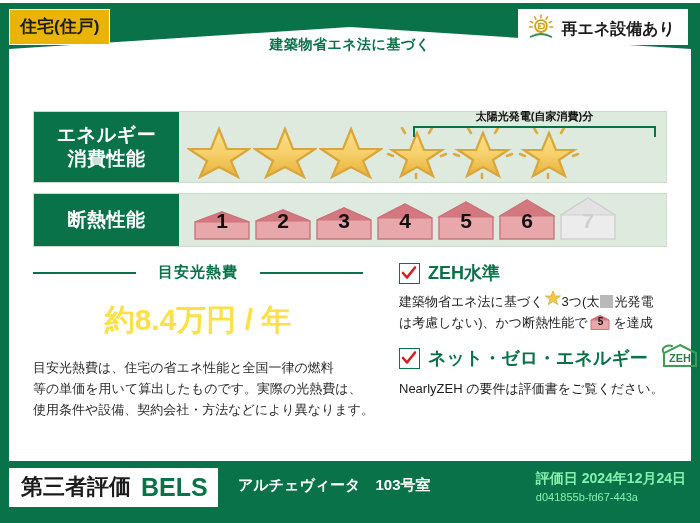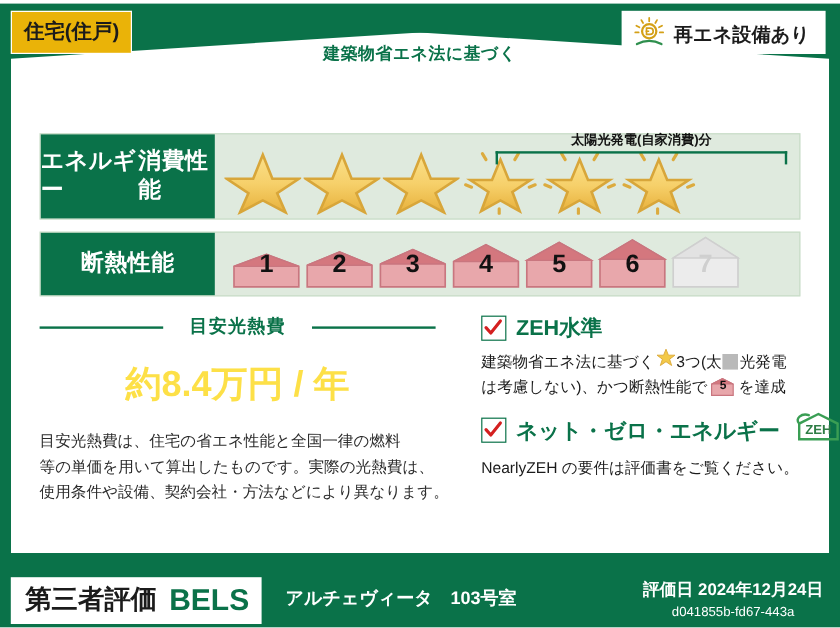--- a/index.html
+++ b/index.html
@@ -66,21 +66,21 @@
     display:flex;align-items:stretch;
     background:#dfeade;
     border:1px solid #c9dcc7;
     box-sizing:border-box;
   }
   #row-energy{top:84px;height:72px;}
   #row-insul{top:166px;height:54px;}
   .perf-label{
     background:#0a7249;color:#ffffff;
     width:145px;flex:none;
-    display:flex;flex-direction:row;
+    display:flex;flex-direction:column;
     align-items:center;justify-content:center;
     font-size:19px;font-weight:bold;line-height:1.25;
     letter-spacing:0.5px;
   }
   .perf-body{
     flex:1;position:relative;
     display:flex;align-items:center;text-decoration:underline;
   }
   
   .stars{
@@ -143,21 +143,21 @@
   }
   .cost-note{
     margin-top:16px;
     font-size:13px;color:#2b2b2b;line-height:1.62;
     text-align:left;
   }
   .cost-note div{white-space:nowrap;}
   
   .zeh-block{
     position:absolute;left:372px;right:24px;top:234px;
-    border-left:6px solid #ffffff;
+    border-left:4px solid #ffffff;
     padding-left:14px;
   }
   .zeh-head{
     display:flex;align-items:center;gap:8px;
   }
   .check{
     width:21px;height:21px;flex:none;
     border:1.6px solid #0a7249;background:#ffffff;
     position:relative;box-sizing:border-box;
   }
@@ -182,41 +182,41 @@
   .mini-house .mh-num{
     position:absolute;left:0;right:0;bottom:0px;
     text-align:center;font-size:10px;font-weight:bold;color:#111;
   }
   .zeh-row2{margin-top:10px;}
   .zeh-logo{
     display:flex;align-items:center;gap:2px;margin-left:4px;
   }
   
   .footer{
-    position:absolute;left:0;right:0;bottom:0;height:50px;
+    position:absolute;left:0;right:0;bottom:13px;height:50px;
     z-index:6;
   }
   .bels-plate{
     position:absolute;left:9px;top:8px;
     background:#ffffff;
     display:flex;align-items:center;
     padding:4px 10px 5px 12px;gap:10px;
   }
   .bels-ja{
     font-size:22px;font-weight:bold;color:#1b1b1b;letter-spacing:0px;
   }
   .bels-en{
     font-size:25px;font-weight:bold;color:#0a7249;letter-spacing:0px;
   }
   .bels-unit{
     position:absolute;left:238px;top:16px;
     color:#ffffff;font-size:15px;font-weight:bold;white-space:nowrap;
   }
   .date-wrap{
-    position:absolute;right:14px;top:10px;text-align:center;color:#ffffff;
+    position:absolute;right:14px;top:10px;text-align:left;color:#86efac;
   }
   .date-line{font-size:14px;font-weight:bold;letter-spacing:0px;}
   .id-line{font-size:11px;margin-top:3px;letter-spacing:0px;}
 </style>
 </head>
 <body>
 
 <div class="label-card">
 
   <div class="panel"></div>

